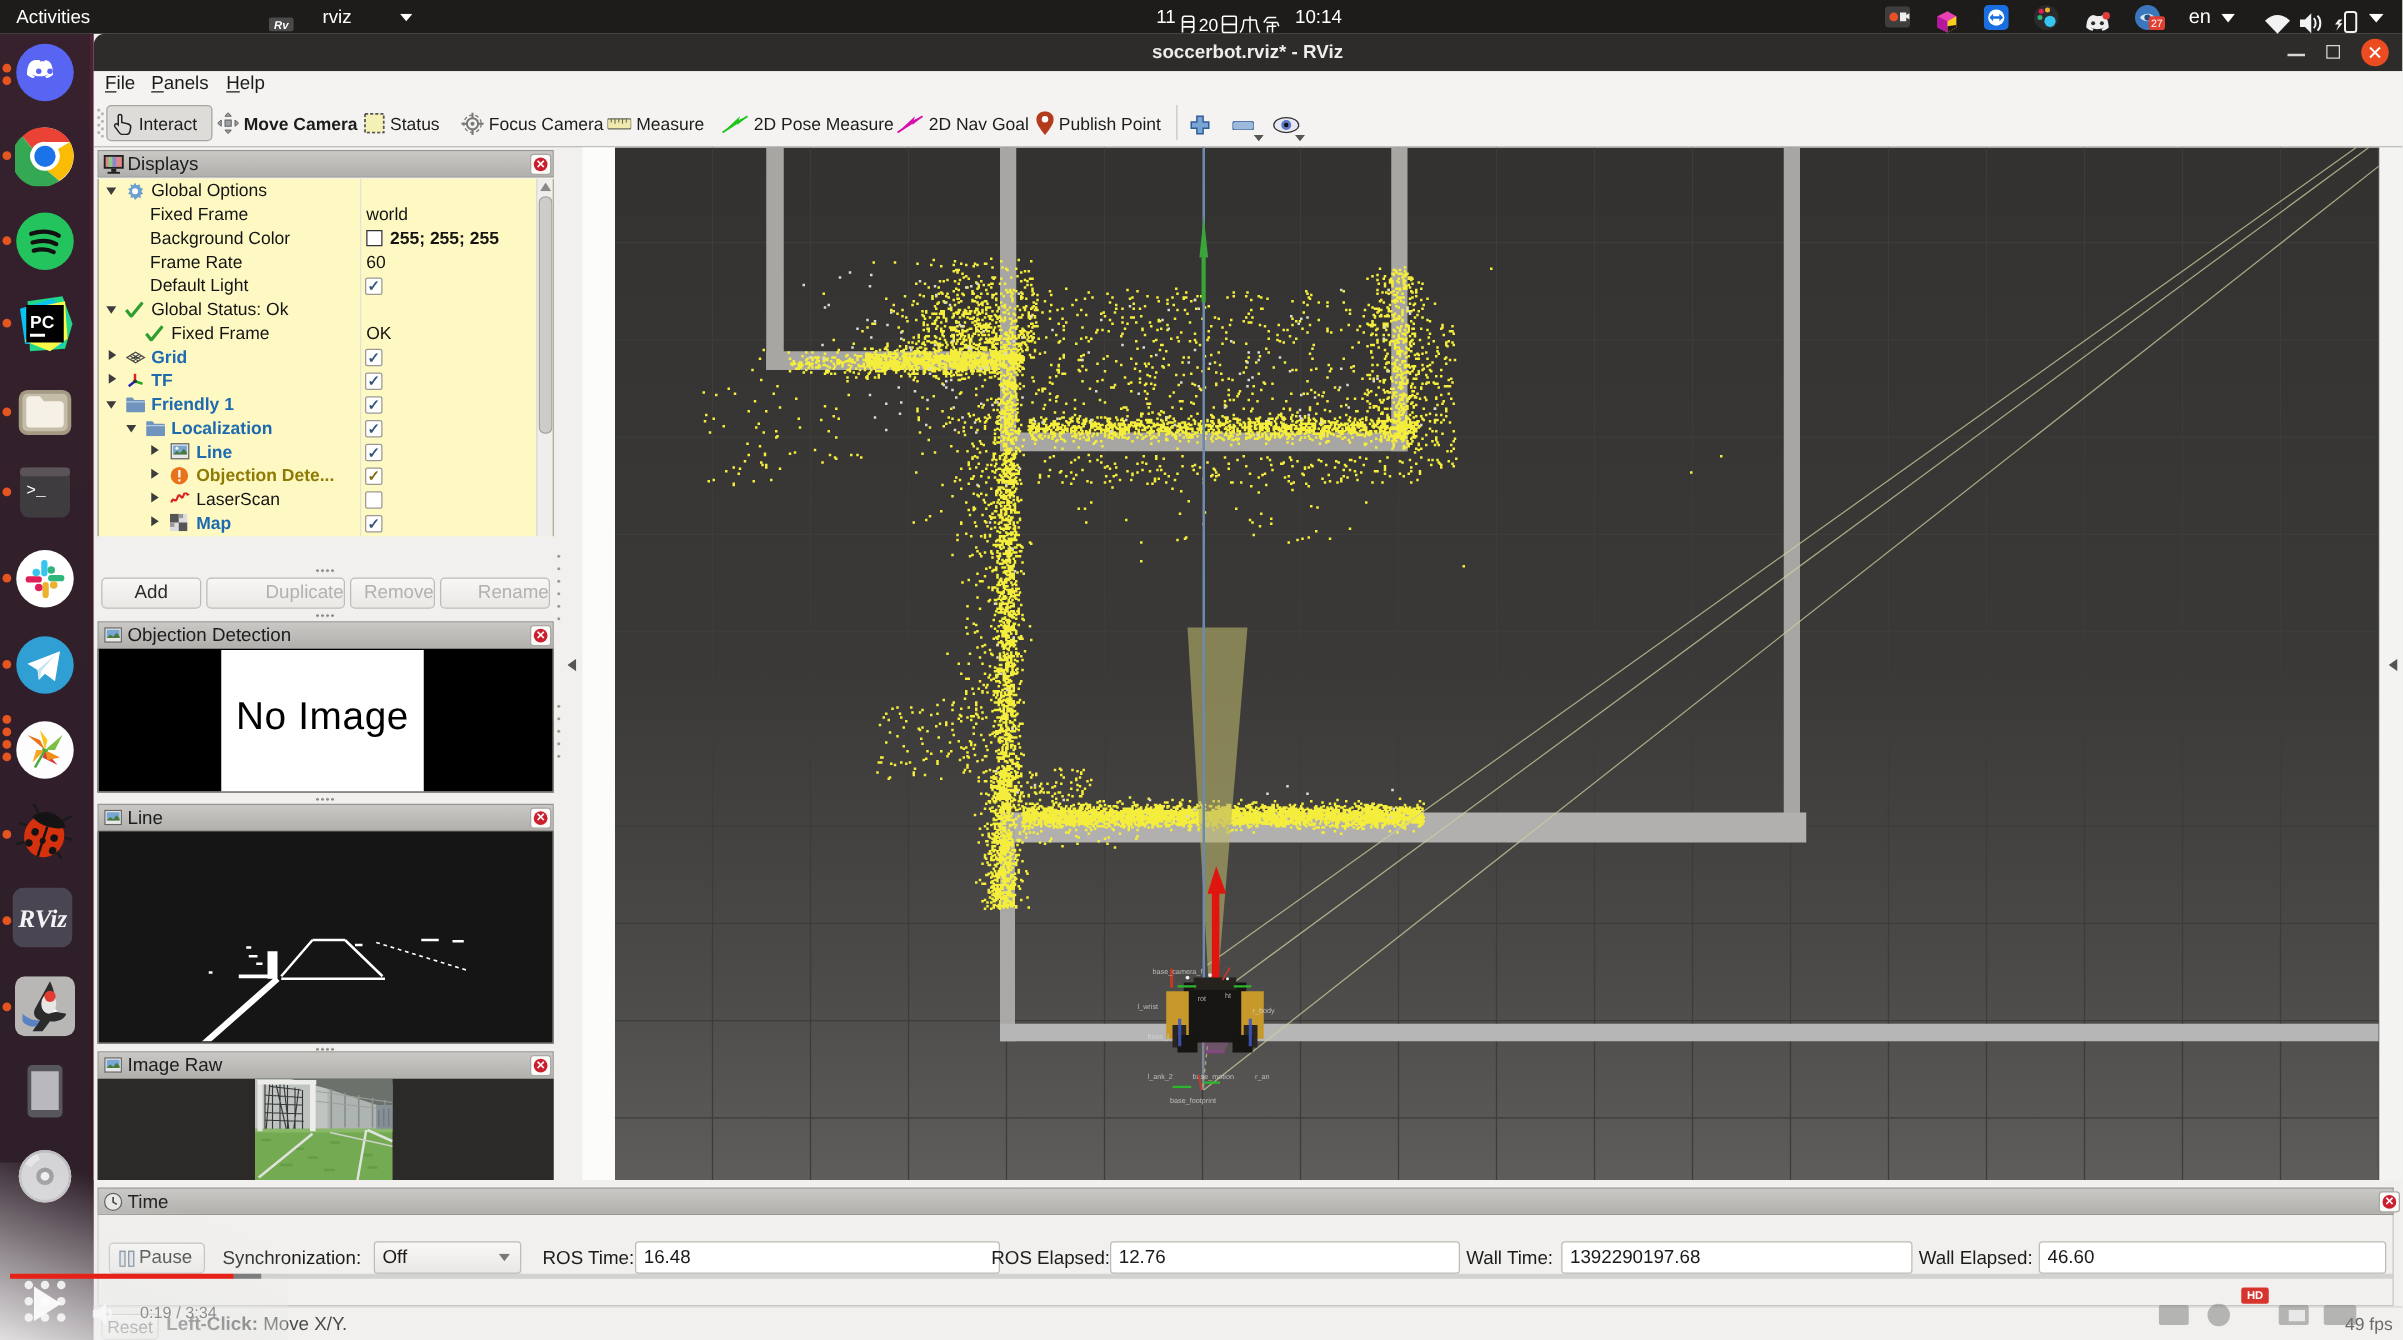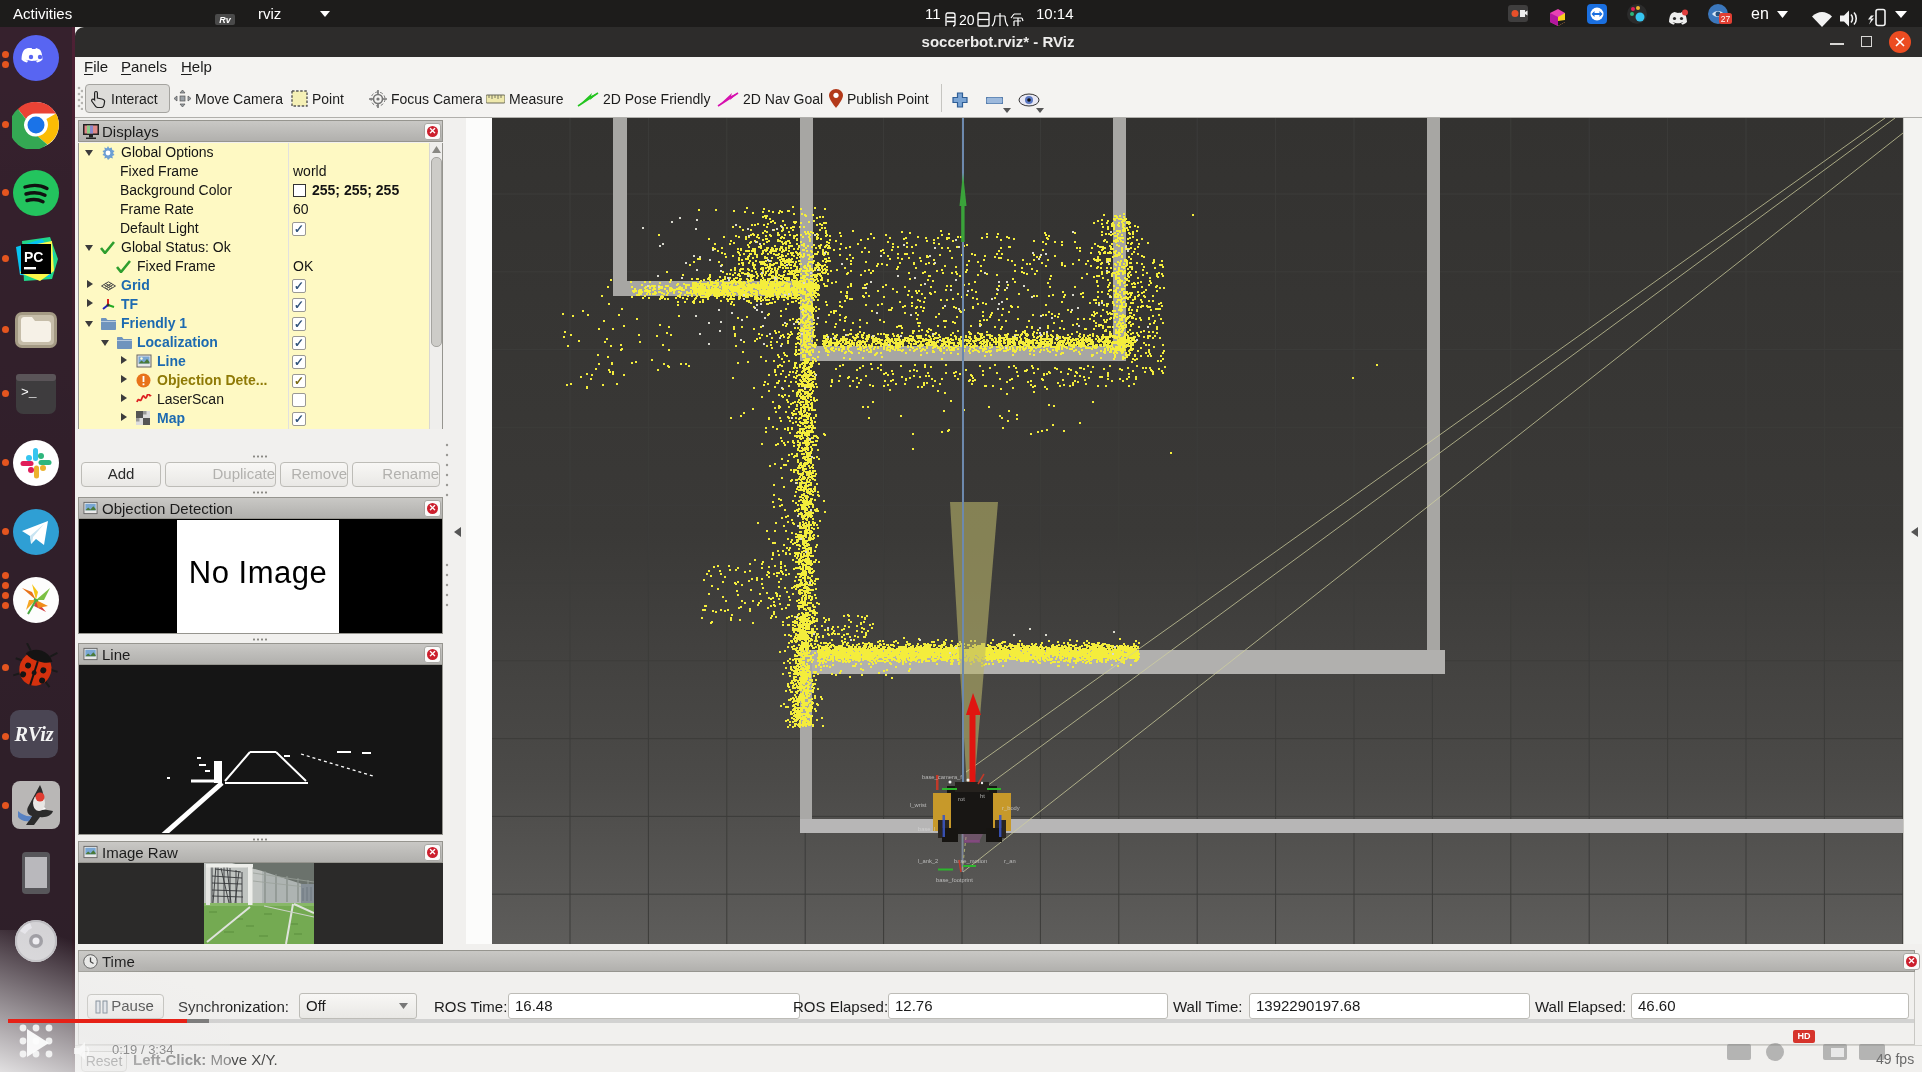--- a/index.html
+++ b/index.html
@@ -308,34 +308,34 @@
         <circle cx="2" cy="20" r="1.3"></circle>
         <circle cx="5" cy="23" r="1.3"></circle>
       </g>
     </svg>
   <div class="tbtn" style="left:10px;width:85px;background:#dddcd9;border:1px solid #a5a4a0;border-radius:4px;padding-left:5px;">
     <svg width="16" height="18" viewBox="0 0 16 18">
         <path d="M5 1.5c.8 0 1.4.6 1.4 1.4V8l4.6 1c1.6.4 2.6 1 2.6 2.6L13 15c-.3 1.6-1 2.5-2.8 2.5H7c-1 0-1.8-.4-2.4-1.2L1 11.5c-.6-.8-.4-1.7.3-2.2.6-.4 1.5-.3 2.3.6V2.9c0-.8.6-1.4 1.4-1.4z" fill="none" stroke="#222" stroke-width="1.2"></path>
       </svg>
     <span>Interact</span>
   </div>
-  <div class="tbtn" style="left:99px;">
+  <div class="tbtn" style="left:99px;font-weight:bold;">
     <svg width="17" height="17" viewBox="0 0 17 17">
         <g fill="#9aa0a6" stroke="#555" stroke-width=".7">
           <path d="M8.5 0l2.5 3h-5zM8.5 17L6 14h5zM0 8.5L3 6v5zM17 8.5L14 11V6z"></path>
           <rect x="6" y="6" width="5" height="5"></rect>
         </g>
       </svg>
     <span>Move Camera</span>
   </div>
   <div class="tbtn" style="left:216px;">
     <svg width="17" height="17">
         <rect x="1" y="1" width="15" height="15" fill="#f5f0b6" stroke="#555" stroke-dasharray="2.5 1.6" stroke-width="1.4"></rect>
       </svg>
-    <span>Point</span>
+    <span>Status</span>
   </div>
   <div class="tbtn" style="left:294px;">
     <svg width="18" height="18" viewBox="0 0 18 18">
         <g stroke="#777" fill="none">
           <circle cx="9" cy="9" r="4.5" stroke-width="1.6"></circle>
           <circle cx="9" cy="9" r="7" stroke-width="1" stroke-dasharray="3 2"></circle>
           <path d="M9 0v5M9 13v5M0 9h5M13 9h5" stroke-width="1.6"></path>
         </g>
         <circle cx="9" cy="9" r="1.6" fill="#777"></circle>
       </svg>
@@ -346,21 +346,21 @@
         <rect x="0" y="2" width="19" height="8" rx="1" fill="#efe9ad" stroke="#6a6a5a"></rect>
         <path d="M3 2v3M6 2v4M9 2v3M12 2v4M15 2v3" stroke="#6a6a5a" stroke-width=".9"></path>
       </svg>
     <span>Measure</span>
   </div>
   <div class="tbtn" style="left:502px;">
     <svg width="22" height="16" viewBox="0 0 22 16">
         <path d="M1 15L14 6l-1 3 8-7-7 3 1-3z" fill="#22c41f"></path>
         <path d="M1 15L21 2" stroke="#22c41f" stroke-width="1.6"></path>
       </svg>
-    <span>2D Pose Friendly</span>
+    <span>2D Pose Measure</span>
   </div>
   <div class="tbtn" style="left:642px;">
     <svg width="22" height="16" viewBox="0 0 22 16">
         <path d="M1 15L14 6l-1 3 8-7-7 3 1-3z" fill="#d60fae"></path>
         <path d="M1 15L21 2" stroke="#d60fae" stroke-width="1.6"></path>
       </svg>
     <span>2D Nav Goal</span>
   </div>
   <div class="tbtn" style="left:754px;">
     <svg width="14" height="19" viewBox="0 0 14 19">

